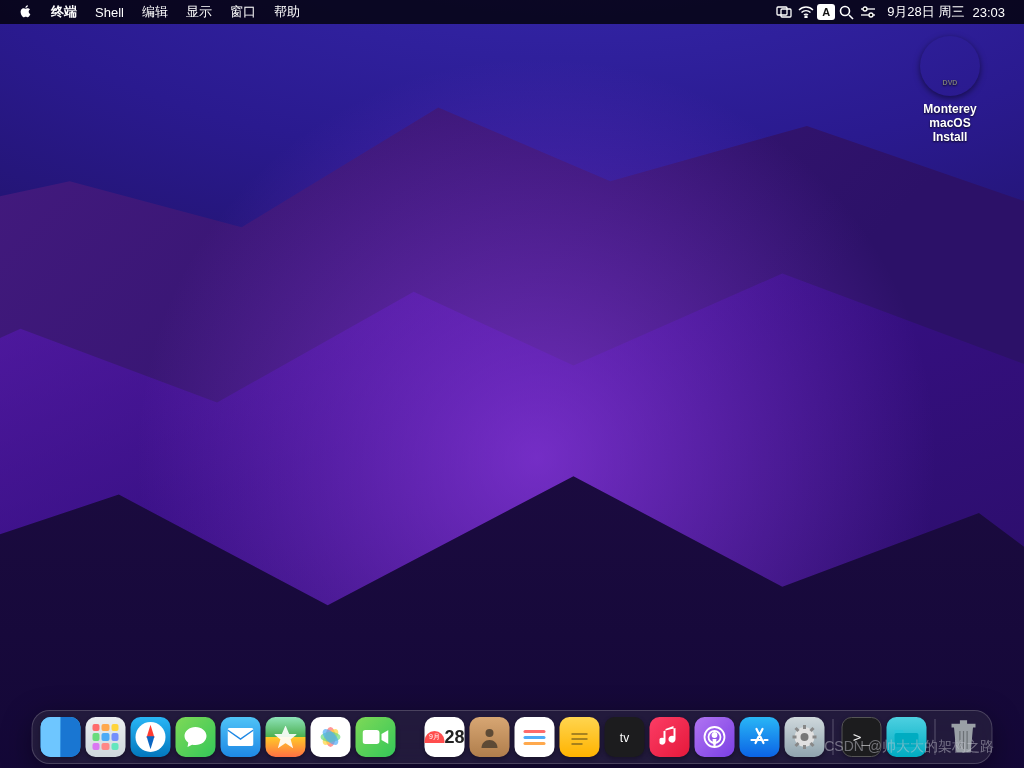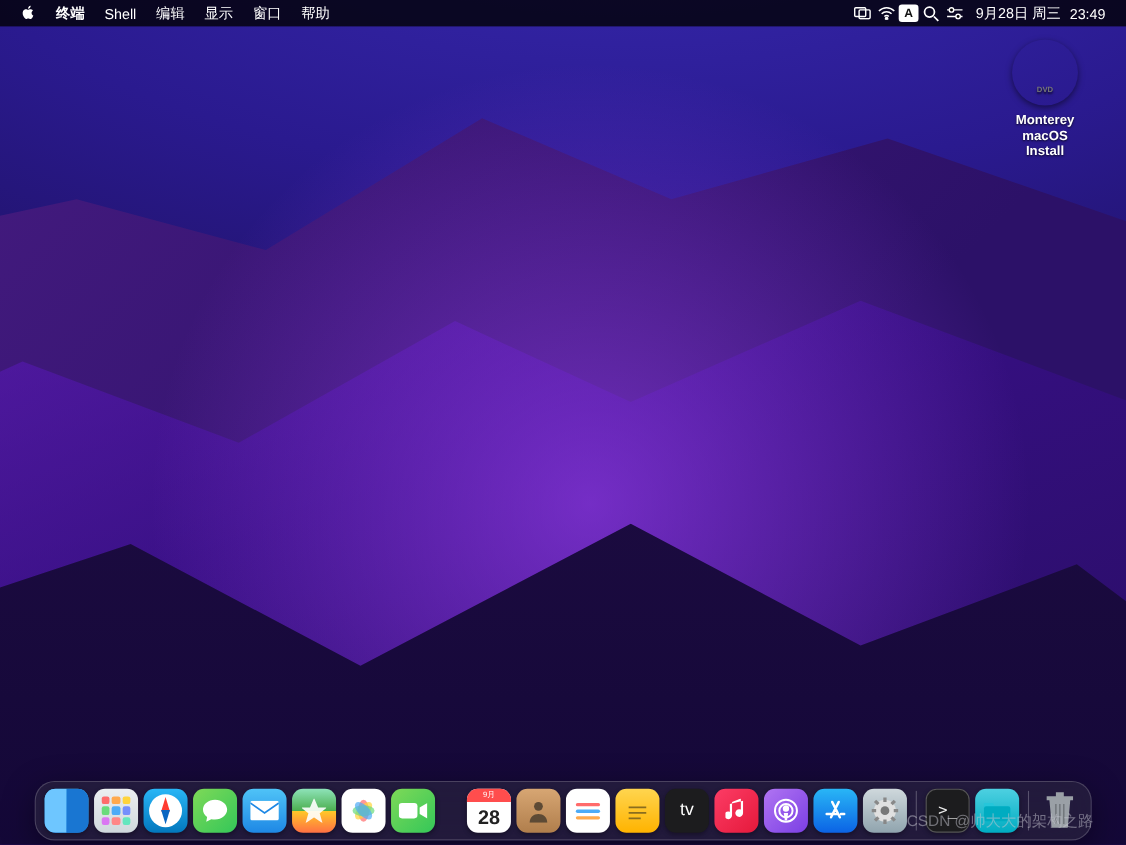--- a/index.html
+++ b/index.html
@@ -46,21 +46,21 @@
 
 
 .finder{background:linear-gradient(180deg,#4fc3f7,#1e88e5);}
 .launchpad{background:linear-gradient(180deg,#eceff1,#cfd8dc);}
 .safari{background:linear-gradient(180deg,#29b6f6,#0277bd);}
 .messages{background:linear-gradient(135deg,#7ed957,#34c759);}
 .mail{background:linear-gradient(180deg,#4fc3f7,#1e88e5);}
 .maps{background:linear-gradient(180deg,#8ee3b9,#4caf50 50%,#ffca28 50%,#ff7043);}
 .photos{background:#fff;}
 .facetime{background:linear-gradient(135deg,#7ed957,#34c759);}
-.calendar{background:#fff;flex-direction:column;margin-left:24px;}
+.calendar{background:#fff;flex-direction:row;margin-left:24px;}
 .contacts{background:linear-gradient(180deg,#d7a673,#b07e4c);}
 .reminders{background:#fff;}
 .notes{background:linear-gradient(180deg,#ffd54f,#ffb300);}
 .tv{background:#1c1c1e;}
 .music{background:linear-gradient(135deg,#fc3c65,#e5193b);}
 .podcasts{background:linear-gradient(135deg,#b074f2,#7b3fe4);}
 .appstore{background:linear-gradient(180deg,#29b6f6,#0b63e5);}
 .settings{background:linear-gradient(180deg,#cfd8dc,#90a4ae);}
 .terminal{background:#1c1c1e;border:1px solid #555;}
 .folder{background:linear-gradient(180deg,#4dd0e1,#00acc1);}
@@ -144,21 +144,21 @@
   </span>
   <span class="statusi">
     <svg width="16" height="12" viewBox="0 0 16 12" fill="none" stroke="#fff" stroke-width="1.3">
         <line x1="1" y1="3" x2="15" y2="3"></line>
         <circle cx="5" cy="3" r="2" fill="#000"></circle>
         <line x1="1" y1="9" x2="15" y2="9"></line>
         <circle cx="11" cy="9" r="2" fill="#000"></circle>
       </svg>
   </span>
   <span class="mi" style="padding:0 4px 0 8px">9月28日 周三</span>
-  <span class="mi" style="padding-left:4px">23:49</span>
+  <span class="mi" style="padding-left:4px">23:03</span>
 </div>
 
 <div class="deskicon">
   <div class="disc"></div>
   <div>Monterey macOS</div>
   <div>Install</div>
 </div>
 
 <div class="dockwrap">
 <div class="dock">
@@ -234,21 +234,21 @@
         </div>
   </div>
   <div class="di notes" title="Notes">
     <svg width="22" height="22" viewBox="0 0 22 22" fill="none" stroke="#8a6d1e" stroke-width="1.5">
           <line x1="3" y1="8" x2="19" y2="8"></line>
           <line x1="3" y1="13" x2="19" y2="13"></line>
           <line x1="3" y1="18" x2="14" y2="18"></line>
         </svg>
   </div>
   <div class="di tv" title="TV">
-    <span style="font-size:16px;font-weight:500"><span style="font-size:14px"></span><span>tv</span></span>
+    <span style="font-size:12px;font-weight:500"><span style="font-size:14px"></span><span>tv</span></span>
   </div>
   <div class="di music" title="Music">
     <svg width="20" height="22" viewBox="0 0 20 22" fill="#fff">
           <path d="M6 3v12.3A3.5 3.5 0 1 1 4 12V5l12-3v11.3A3.5 3.5 0 1 1 14 10V0z"></path>
         </svg>
   </div>
   <div class="di podcasts" title="Podcasts">
     <svg width="24" height="24" viewBox="0 0 24 24" fill="none" stroke="#fff" stroke-width="1.8">
           <circle cx="12" cy="12" r="10"></circle>
           <circle cx="12" cy="12" r="6"></circle>

